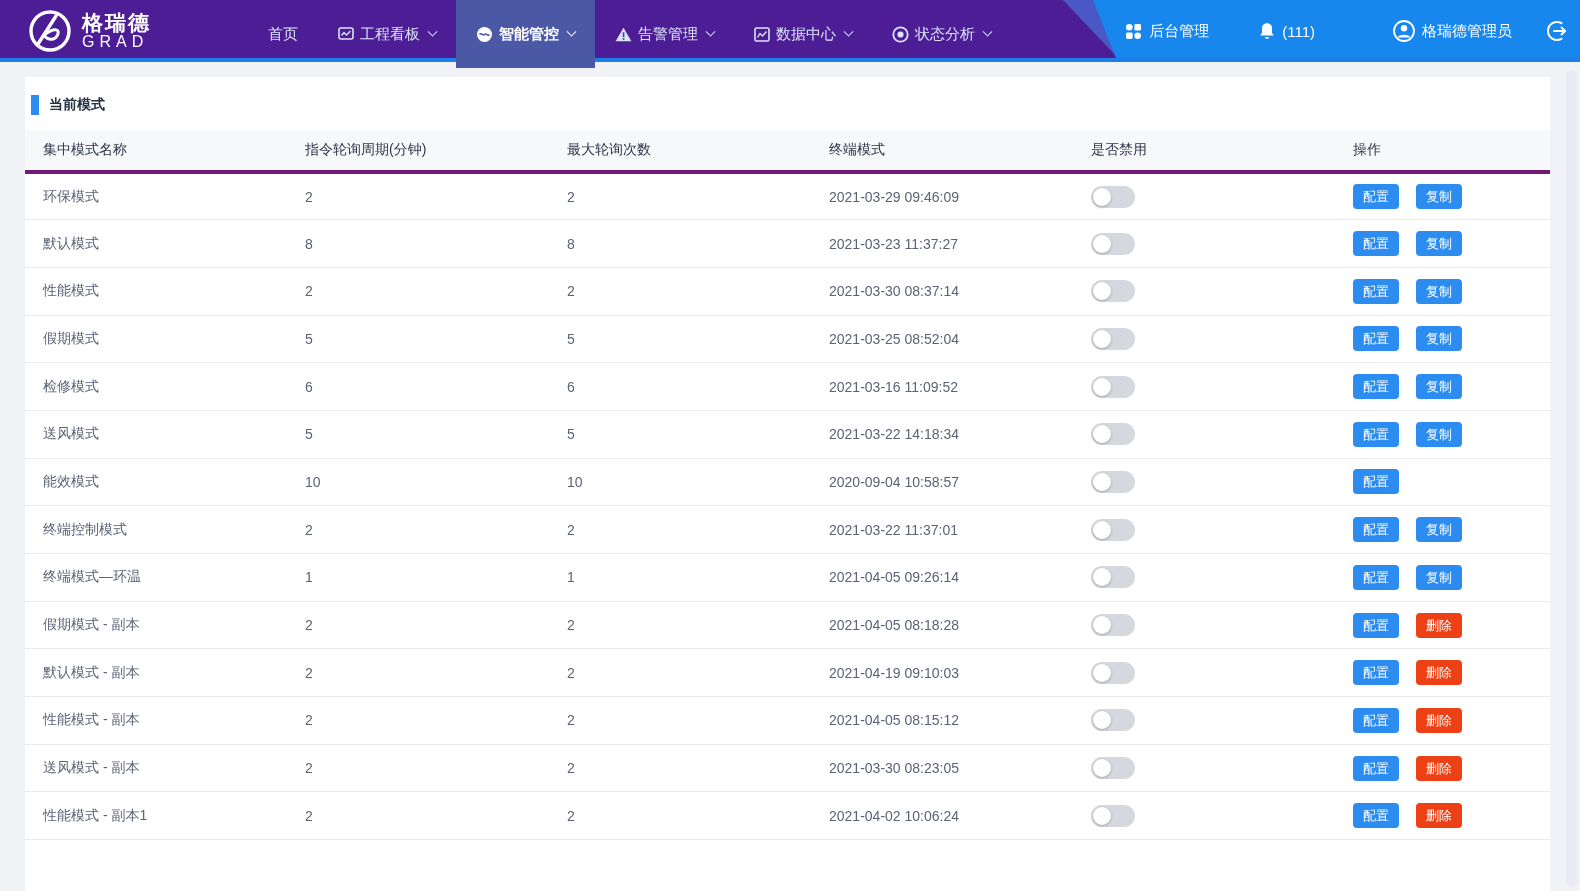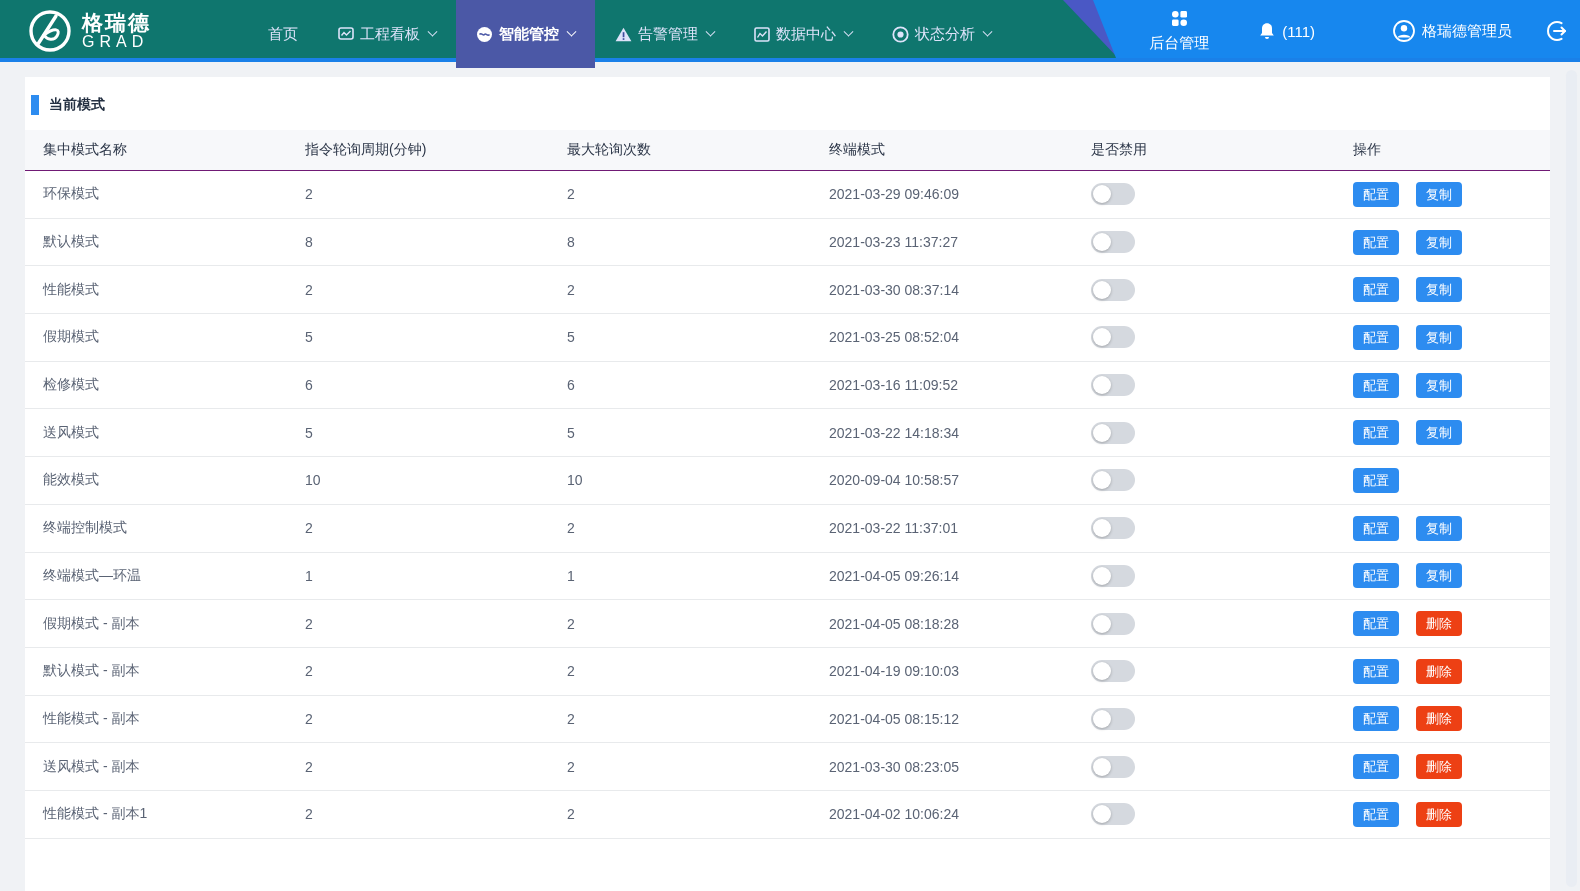--- a/index.html
+++ b/index.html
@@ -1,20 +1,20 @@
 <!DOCTYPE html>
 <html><head>
 <meta charset="utf-8">
 <style>
   * { margin:0; padding:0; box-sizing:border-box; }
   html,body { width:1580px; height:891px; overflow:hidden;
     font-family:"Liberation Sans","DejaVu Sans",sans-serif; background:#f0f2f5; }
 
   
-  .navbar { position:relative; height:62px; background:#0f766e; border-bottom:4px solid #1a80e8; }
+  .navbar { position:relative; height:62px; background:#4c1d95; border-bottom:4px solid #1a80e8; }
   .brand { position:absolute; left:28px; top:0; height:62px; display:flex; align-items:center; gap:10px; z-index:3; }
   .brand-mark { width:44px; height:44px; }
   .brand-text { color:#fff; line-height:1.05; }
   .brand-cn { font-size:21px; font-weight:bold; letter-spacing:2px; }
   .brand-en { font-size:16px; letter-spacing:5px; }
 
   .nav-items { position:absolute; left:248px; top:0; height:62px; display:flex; z-index:3; }
   .nav-item { display:flex; align-items:center; gap:6px; padding:0 20px; height:68px;
     color:#dde3fa; font-size:15px; cursor:pointer; white-space:nowrap; }
   .nav-item.active { background:#4b58a6; color:#fff; font-weight:bold; }
@@ -23,37 +23,37 @@
     transform:rotate(45deg) translate(-2px,-2px); margin-left:3px; }
 
   .nav-bg-indigo { position:absolute; inset:0; background:#4a58c5; z-index:1;
     clip-path:polygon(1063px 0, 100% 0, 100% 100%, 1118px 100%); }
   .nav-bg-blue { position:absolute; inset:0; background:#1787ee; z-index:2;
     clip-path:polygon(1093px 0, 100% 0, 100% 100%, 1116px 100%); }
 
   .nav-right { position:absolute; right:0; top:0; height:62px; display:flex; align-items:center;
     z-index:4; color:#fff; font-size:15px; padding-right:12px; }
   .nav-right .cluster { display:flex; align-items:center; gap:7px; cursor:pointer; }
-  .m-admin { margin-right:50px;flex-direction:column; }
+  .m-admin { margin-right:50px; }
   .m-bell  { margin-right:78px; }
   .m-user  { margin-right:34px; }
 
   
   .card { position:absolute; top:77px; left:25px; right:30px; bottom:0; background:#fff; }
   .section-header { display:flex; align-items:center; padding:18px 0 15px 6px; }
   .accent-bar { width:8px; height:20px; background:#2d8cf0; margin-right:10px; }
   .section-title { font-size:14px; font-weight:bold; color:#243042; }
 
   table { width:100%; border-collapse:collapse; table-layout:fixed; }
   col.c1,col.c2,col.c3,col.c4,col.c5 { width:262px; }
   thead th { background:#f7f8fa; text-align:left; font-size:14px; font-weight:normal; color:#2c3648;
     padding:11px 0 11px 18px; }
   tbody td { height:47.7px; padding-left:18px; font-size:14px; color:#5a6374;
     border-bottom:1px solid #e8eaec; background:#fff; }
-  tbody tr:first-child td { border-top:1px solid #701a75; }
+  tbody tr:first-child td { border-top:4px solid #701a75; }
 
   .toggle { display:inline-block; width:44px; height:22px; border-radius:11px; background:#d5d9df;
     position:relative; cursor:pointer; vertical-align:middle; }
   .toggle .knob { position:absolute; left:2px; top:2px; width:18px; height:18px; border-radius:50%;
     background:#fff; box-shadow:0 1px 3px rgba(0,0,0,.25); }
 
   .actions { display:flex; gap:17px; }
   .btn { border:none; color:#fff; font-size:13px; padding:6px 10px; border-radius:4px; cursor:pointer;
     font-family:inherit; line-height:1; }
   .btn.primary { background:#2d8cf0; }

